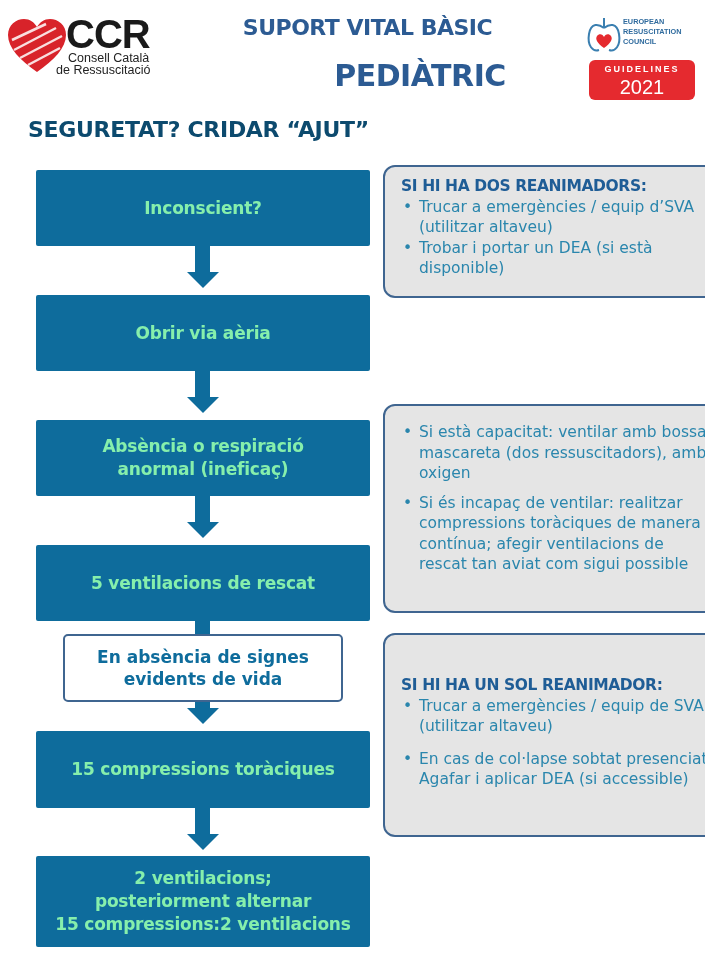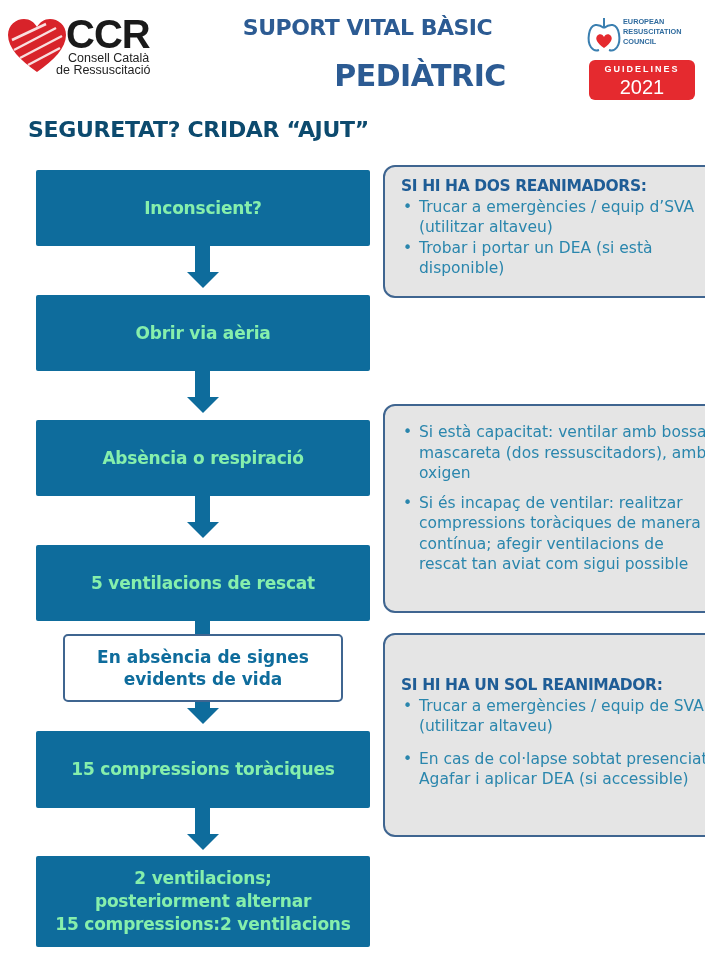--- a/index.html
+++ b/index.html
@@ -84,20 +84,21 @@
 <div class="step" style="top:295px;height:76px;">
   <span>Obrir via aèria</span>
 </div>
 <div class="arrow" style="top:371px;height:42px;">
   <div class="shaft" style="height:28px;"></div>
     <div class="head" style="top:26px;"></div>
 </div>
 
 <div class="step" style="top:420px;height:76px;flex-direction:column;">
   <span>Absència o respiració</span>
+  <span>anormal (ineficaç)</span>
 </div>
 <div class="arrow" style="top:496px;height:42px;">
   <div class="shaft" style="height:28px;"></div>
     <div class="head" style="top:26px;"></div>
 </div>
 
 <div class="step" style="top:545px;height:76px;">
   <span>5 ventilacions de rescat</span>
 </div>
 <div class="arrow" style="top:620px;height:14px;">

